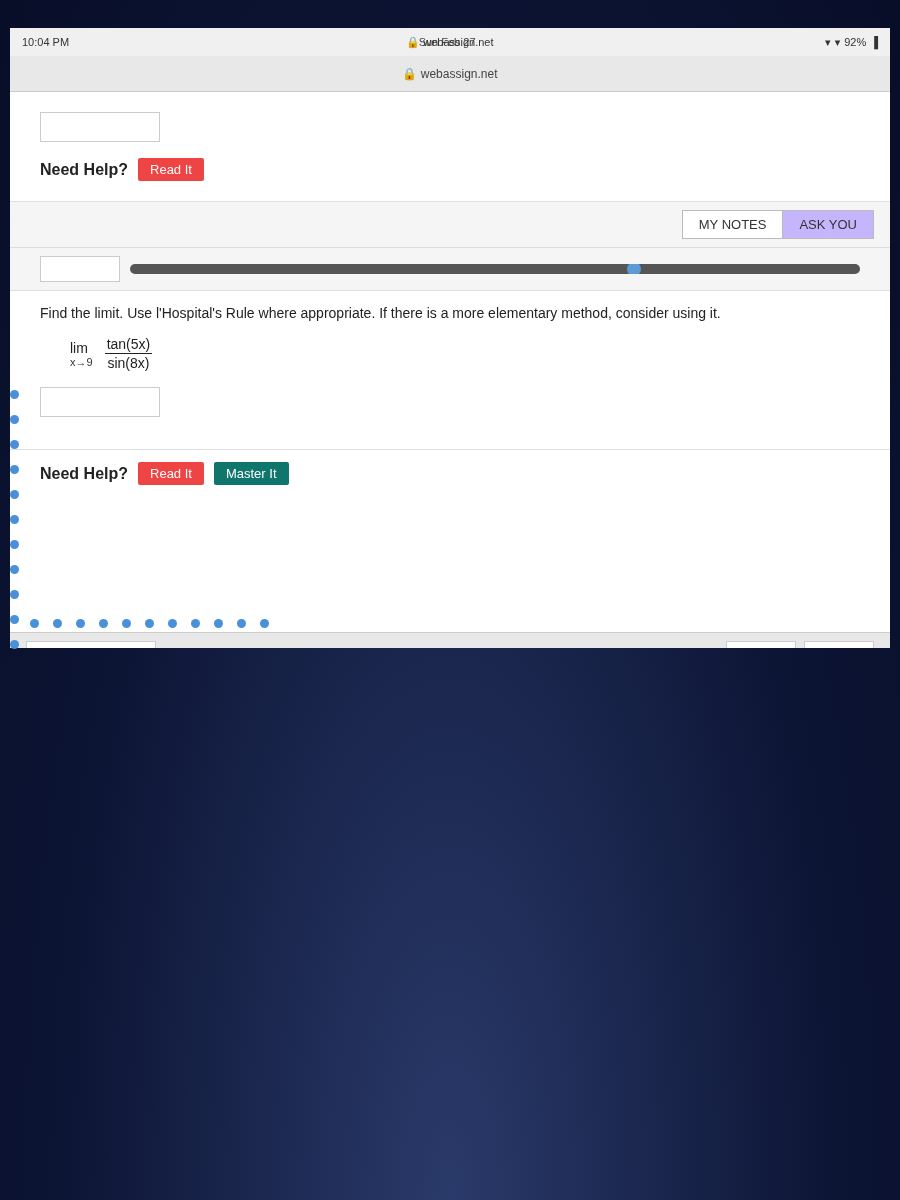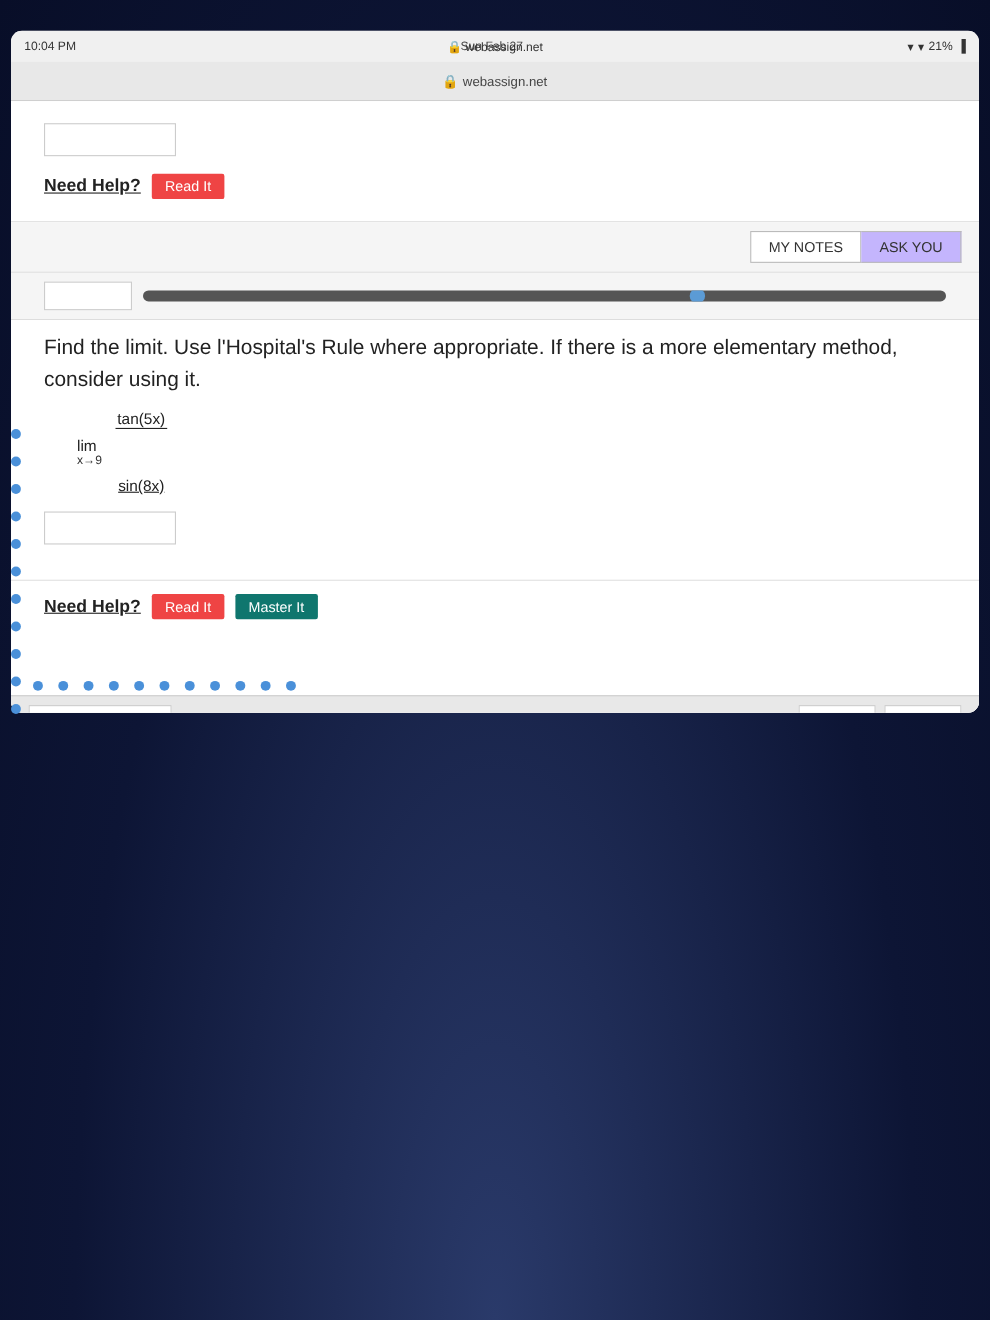--- a/index.html
+++ b/index.html
@@ -58,21 +58,21 @@
     }
 
     
     .main-panel {
       position: absolute;
       top: 28px;
       left: 10px;
       right: 10px;
       height: 620px;
       background: #f0f0f0;
-      border-radius: 10px;
+      border-radius: 0;
       overflow: hidden;
     }
 
     
     .browser-chrome {
       background: #e8e8e8;
       height: 36px;
       display: flex;
       align-items: center;
       padding: 0 10px;
@@ -115,21 +115,20 @@
       display: flex;
       align-items: center;
       gap: 10px;
       margin-bottom: 10px;
     }
 
     .need-help-label {
       font-size: 16px;
       font-weight: bold;
       color: #222;
-      text-decoration: underline;
     }
 
     .btn-read-it {
       background: #ef4444;
       color: #fff;
       border: none;
       padding: 4px 12px;
       font-size: 13px;
       font-weight: 500;
       cursor: pointer;
@@ -217,21 +216,21 @@
       border-radius: 50%;
     }
 
     
     .question-section {
       padding: 12px 30px 16px 30px;
       background: #fff;
     }
 
     .question-text {
-      font-size: 19px;
+      font-size: 14px;
       color: #222;
       line-height: 1.5;
       margin-bottom: 12px;
     }
 
     .limit-expression {
       display: flex;
       align-items: center;
       gap: 6px;
       margin: 12px 0 16px 30px;
@@ -255,31 +254,29 @@
       font-size: 11px;
       color: #333;
     }
 
     .fraction {
       display: inline-flex;
       flex-direction: column;
       align-items: center;
       margin-left: 6px;
       font-size: 14px;
-      gap: 42px;
     }
 
     .fraction-num {
       border-bottom: 1px solid #222;
       padding: 0 2px 1px 2px;
     }
 
     .fraction-den {
       padding: 1px 2px 0 2px;
-      text-decoration: underline;
     }
 
     .answer-box {
       width: 120px;
       height: 30px;
       border: 1px solid #ccc;
       background: #fff;
       display: block;
       margin-bottom: 16px;
     }
@@ -390,21 +387,21 @@
     <span class="status-bar-left">10:04 PM</span>
     <span style="font-size:11px; color:#444;">
       <span>Sun Feb 27</span>
     </span>
     <span class="status-bar-center">
       🔒 <span>webassign.net</span>
     </span>
     <div class="status-bar-right">
       <span>▾</span>
       <span>▾</span>
-      <span>21%</span>
+      <span>92%</span>
       <span>▐</span>
     </div>
   </div>
 
   <div class="browser-chrome">
     <div class="url-bar">
       🔒 <span>webassign.net</span>
     </div>
   </div>
 

